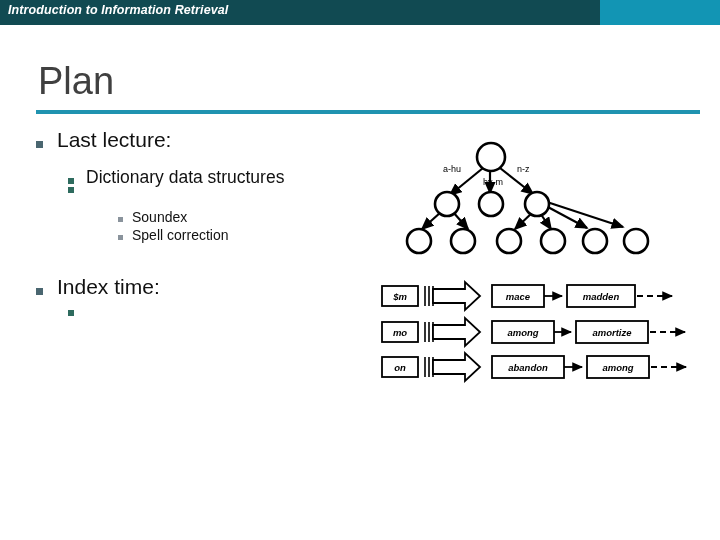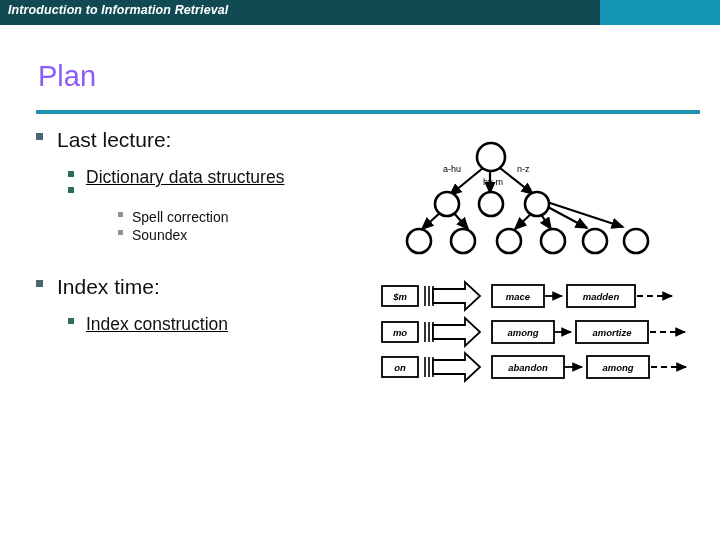--- a/index.html
+++ b/index.html
@@ -42,61 +42,61 @@
     font-weight: bold;
     color: #ffffff;
     letter-spacing: .1px;
     white-space: nowrap;
   }
 
   
   #slide-title {
     position: absolute;
     left: 38px; top: 62px;
-    font-size: 29px;
-    color: #8b5cf6;
+    font-size: 38px;
+    color: #404040;
     font-weight: normal;
     line-height: 1;
   }
   #title-rule {
     position: absolute;
     left: 36px; top: 110px;
     width: 664px; height: 4px;
     background: #2093b0;
   }
 
   
   #bullets {
     position: absolute;
     left: 36px; top: 128px;
     width: 400px;
   }
   .bullet-row {
     display: flex;
-    align-items: center;
+    align-items: flex-end;
     white-space: nowrap;
   }
   .bullet-mark {
     display: inline-block;
     flex: 0 0 auto;
   }
   .bullet-text { color: #111111; }
 
   
   .lvl1 { margin-left: 0px; margin-bottom: 6px; }
   .lvl1 .bullet-mark {
     width: 7px; height: 7px;
     background: #4a6670;
     margin-right: 14px;
     position: relative; top: -4px;
   }
   .lvl1 .bullet-text { font-size: 21px; }
 
   
-  .lvl2 { margin-left: 32px; margin-bottom: 3px; text-decoration: underline; }
+  .lvl2 { margin-left: 32px; margin-bottom: 3px; }
   .lvl2 .bullet-mark {
     width: 6px; height: 6px;
     background: #2e6b5e;
     margin-right: 12px;
     position: relative; top: -4px;
   }
   .lvl2 .bullet-text { font-size: 17.5px; }
 
   
   .lvl3 { margin-left: 82px; margin-bottom: 2px; }
@@ -164,40 +164,39 @@
 
   <div class="bullet-row lvl2">
     <span class="bullet-mark"></span>
   </div>
 
   <div class="spacer-sm"></div>
 
 
   <div class="bullet-row lvl3">
     <span class="bullet-mark"></span>
+    <span class="bullet-text">Soundex</span>
+  </div>
+
+  <div class="bullet-row lvl3">
+    <span class="bullet-mark"></span>
     <span class="bullet-text">Spell correction</span>
   </div>
 
-  <div class="bullet-row lvl3">
-    <span class="bullet-mark"></span>
-    <span class="bullet-text">Soundex</span>
-  </div>
-
   <div class="spacer-lg"></div>
 
   <div class="bullet-row lvl1">
     <span class="bullet-mark"></span>
     <span class="bullet-text">Index time:</span>
   </div>
 
   <div class="spacer-sm"></div>
 
   <div class="bullet-row lvl2">
     <span class="bullet-mark"></span>
-    <span class="bullet-text">Index construction</span>
   </div>
 
 </div>
 
 <div id="tree-figure">
   <svg width="260" height="120" viewBox="0 0 260 120">
     <defs>
       <marker id="arw" markerWidth="7" markerHeight="7" refX="5.2" refY="2.6" orient="auto" markerUnits="strokeWidth">
         <path d="M0,0 L6,2.6 L0,5.2 z" fill="#000"></path>
       </marker>

